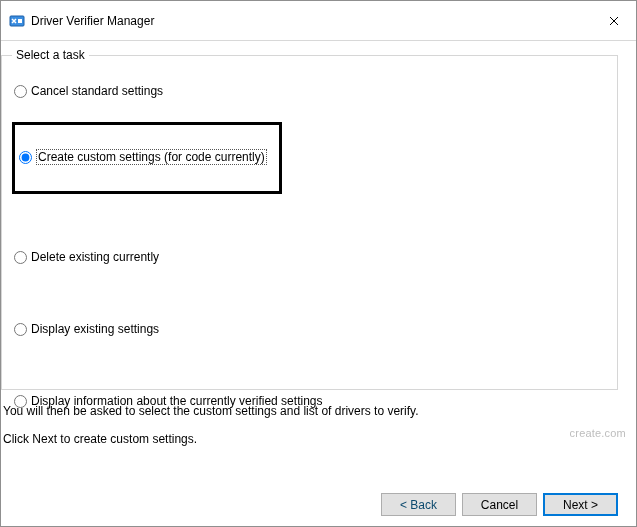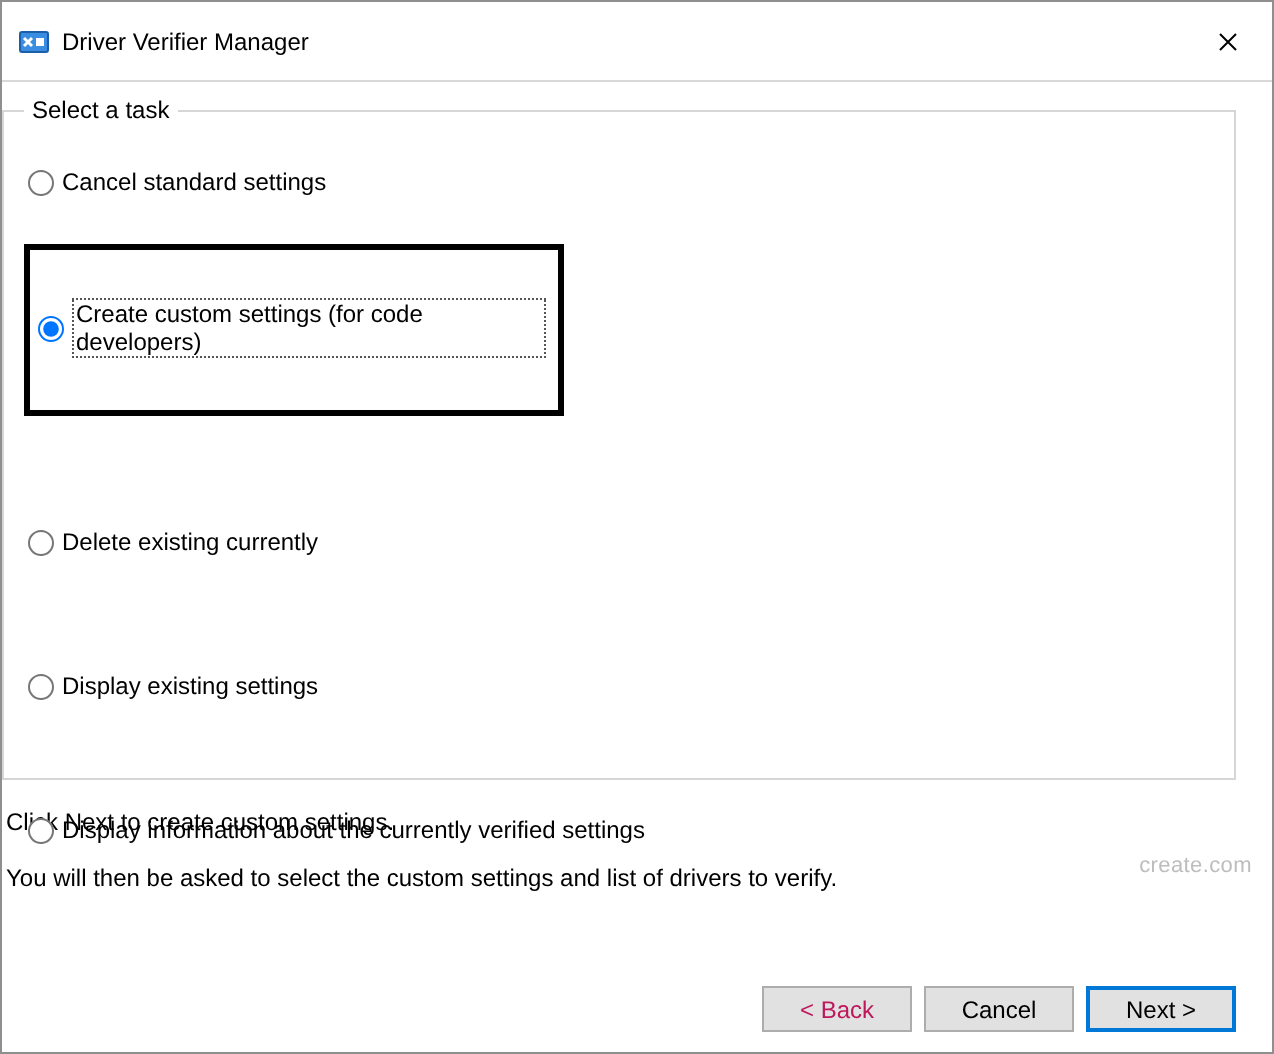--- a/index.html
+++ b/index.html
@@ -117,21 +117,21 @@
       border: 1px solid #adadad;
       background: #e1e1e1;
       color: #000;
       padding: 0 10px;
       cursor: pointer;
       display: inline-flex;
       align-items: center;
       justify-content: center;
     }
     .btn:disabled {
-      color: #be185d;
+      color: #0c4a6e;
       cursor: default;
     }
     .btn.default {
       border: 1px solid #0078d7;
       box-shadow: inset 0 0 0 1px #0078d7;
     }
     .watermark {
       position: absolute;
       right: 10px;
       bottom: 46px;
@@ -165,21 +165,21 @@
       <span class="legend">Select a task</span>
 
       <div class="radio-row">
         <input type="radio" name="task" id="r-standard" style="">
         <label for="r-standard">Cancel standard settings</label>
       </div>
 
       <div class="highlight-box">
         <div class="radio-row">
           <input type="radio" name="task" id="r-custom" checked="" style="">
-          <label for="r-custom">Create custom settings (for code developers)</label>
+          <label for="r-custom">Create custom settings (for code currently)</label>
         </div>
       </div>
 
       <div class="spacer"></div>
       <div class="radio-row">
         <input type="radio" name="task" id="r-delete" style="">
         <label for="r-delete">Delete existing currently</label>
       </div>
 
       <div class="spacer"></div>
@@ -189,22 +189,22 @@
       </div>
 
       <div class="spacer"></div>
       <div class="radio-row">
         <input type="radio" name="task" id="r-info" style="">
         <label for="r-info">Display information about the currently verified settings</label>
       </div>
     </div>
 
     <div class="hint-area">
+      <p>You will then be asked to select the custom settings and list of drivers to verify.</p>
       <p>Click Next to create custom settings.</p>
-      <p>You will then be asked to select the custom settings and list of drivers to verify.</p>
     </div>
 
     <div class="watermark">create.com</div>
   </div>
 
   <div class="button-bar">
     <button class="btn" disabled="">&lt; Back</button>
     <button class="btn">Cancel</button>
     <button class="btn default">Next &gt;</button>
   </div>

